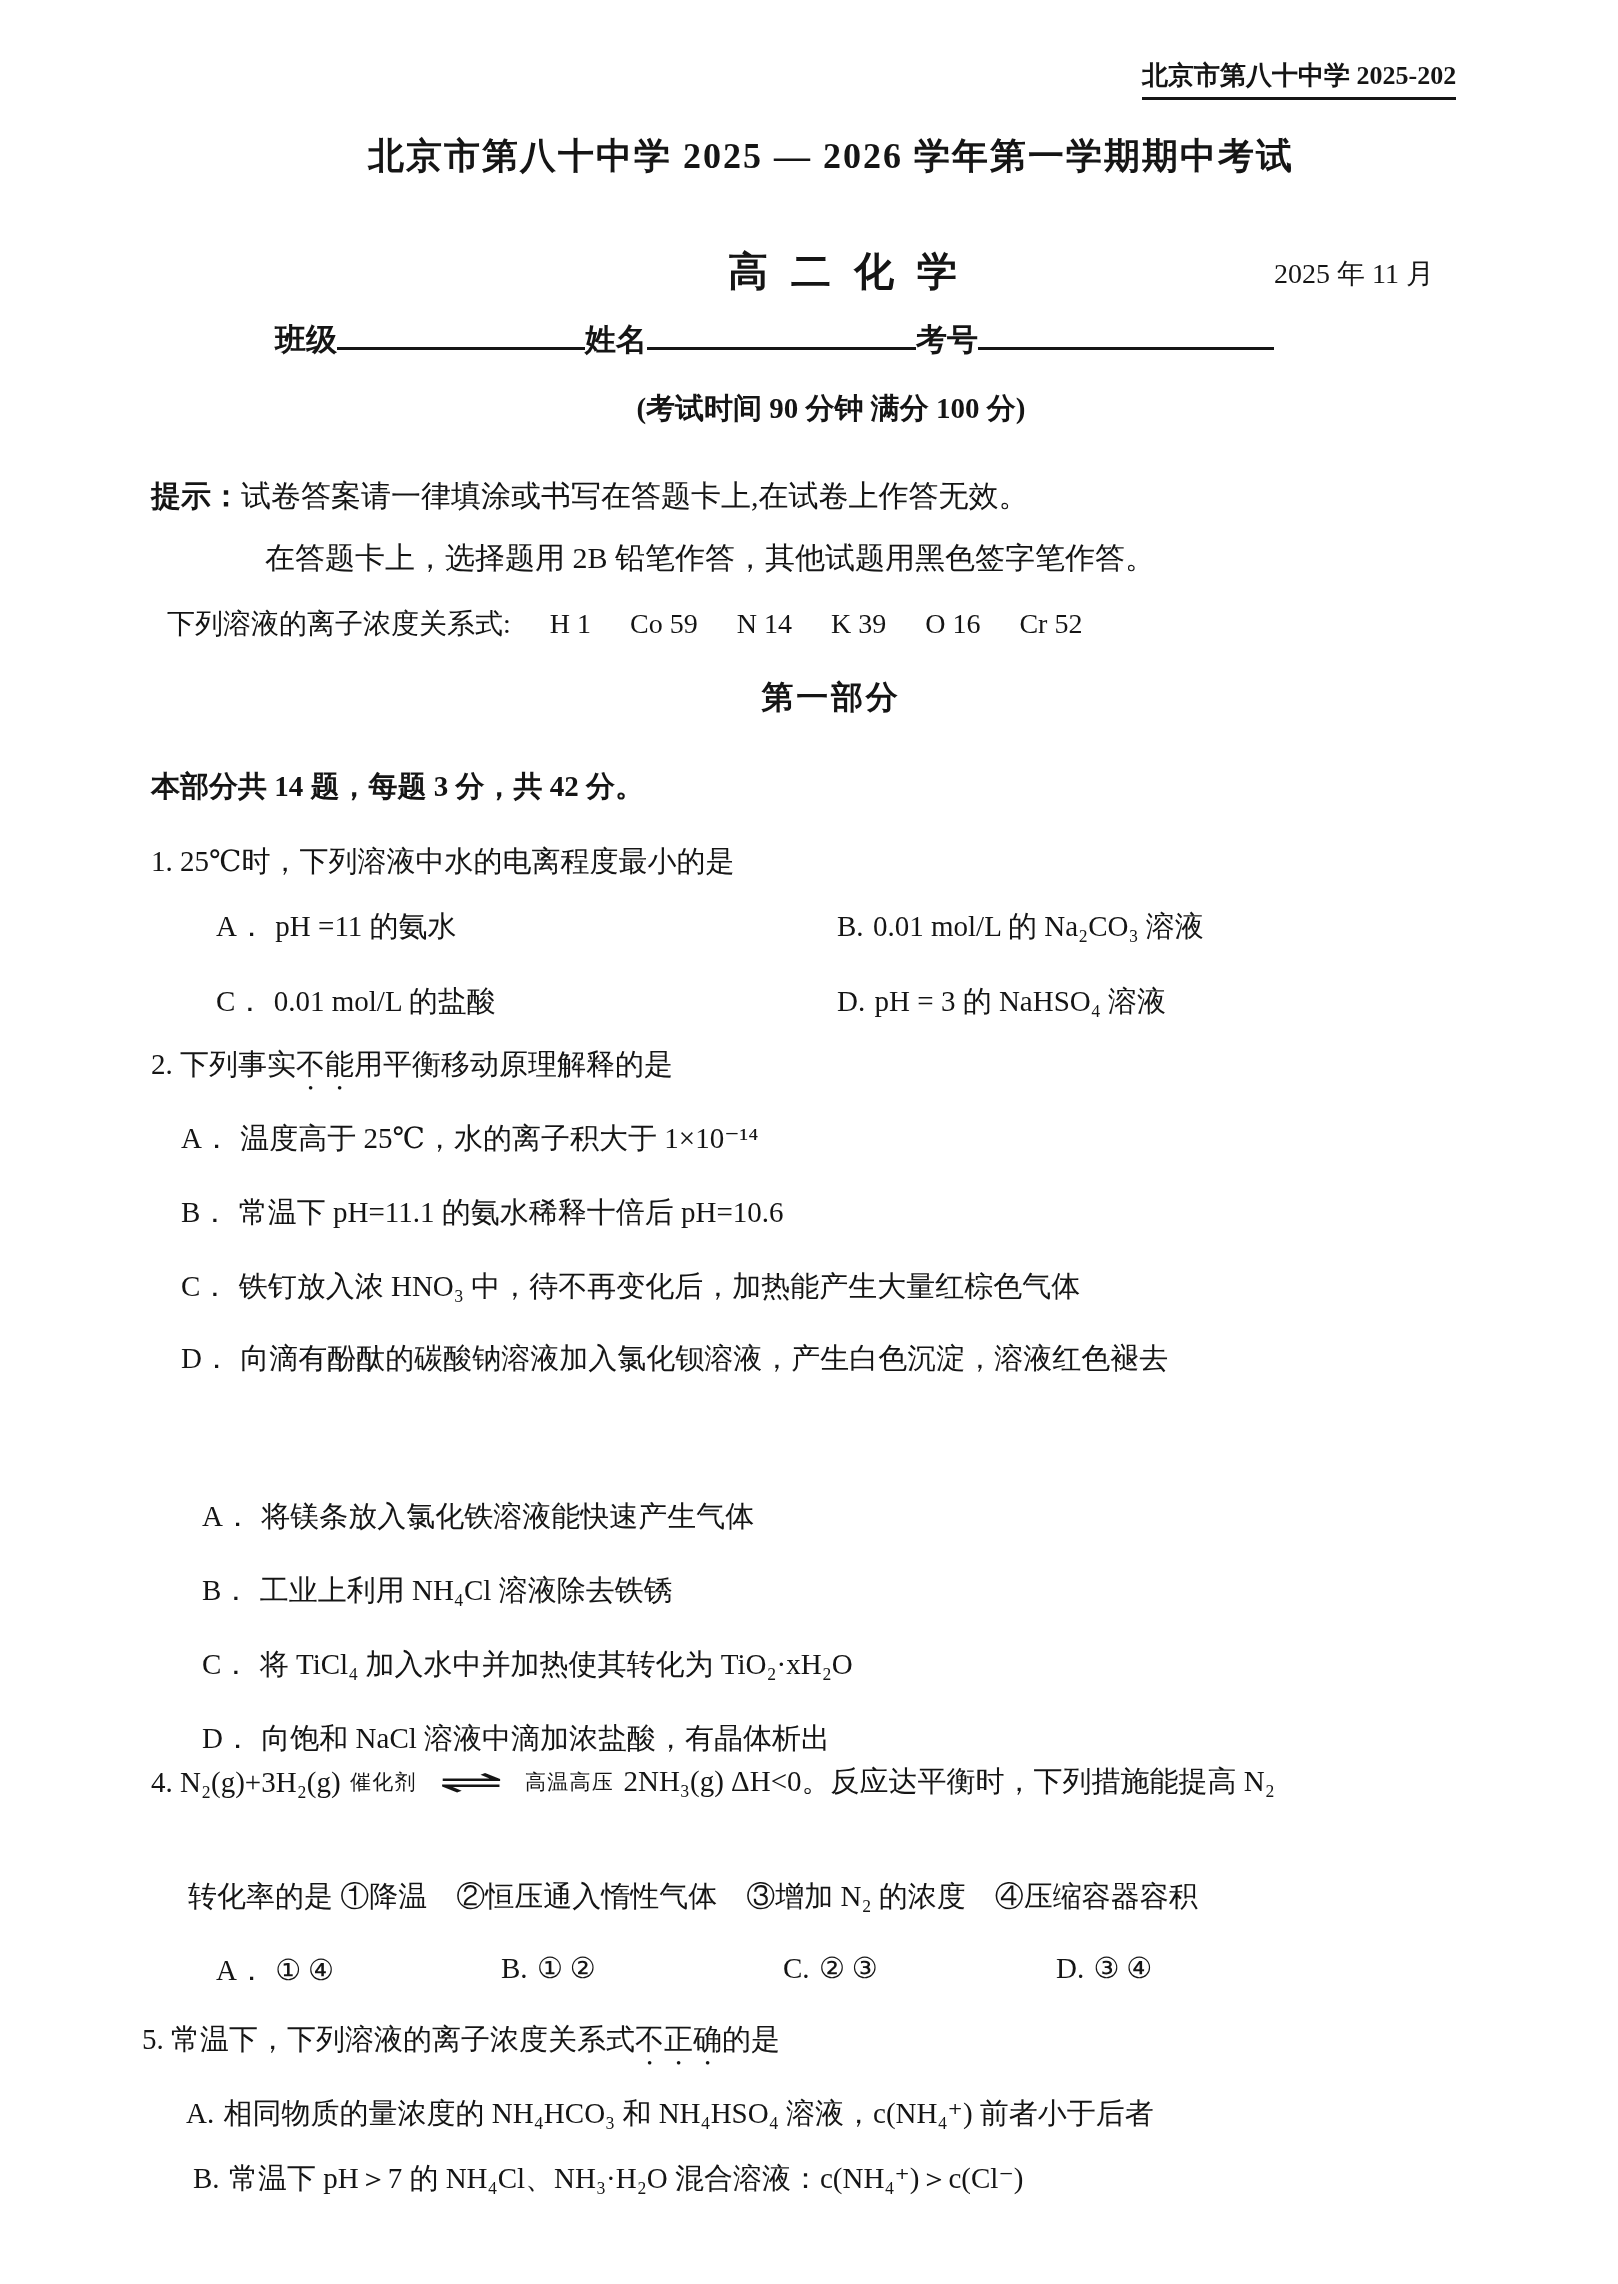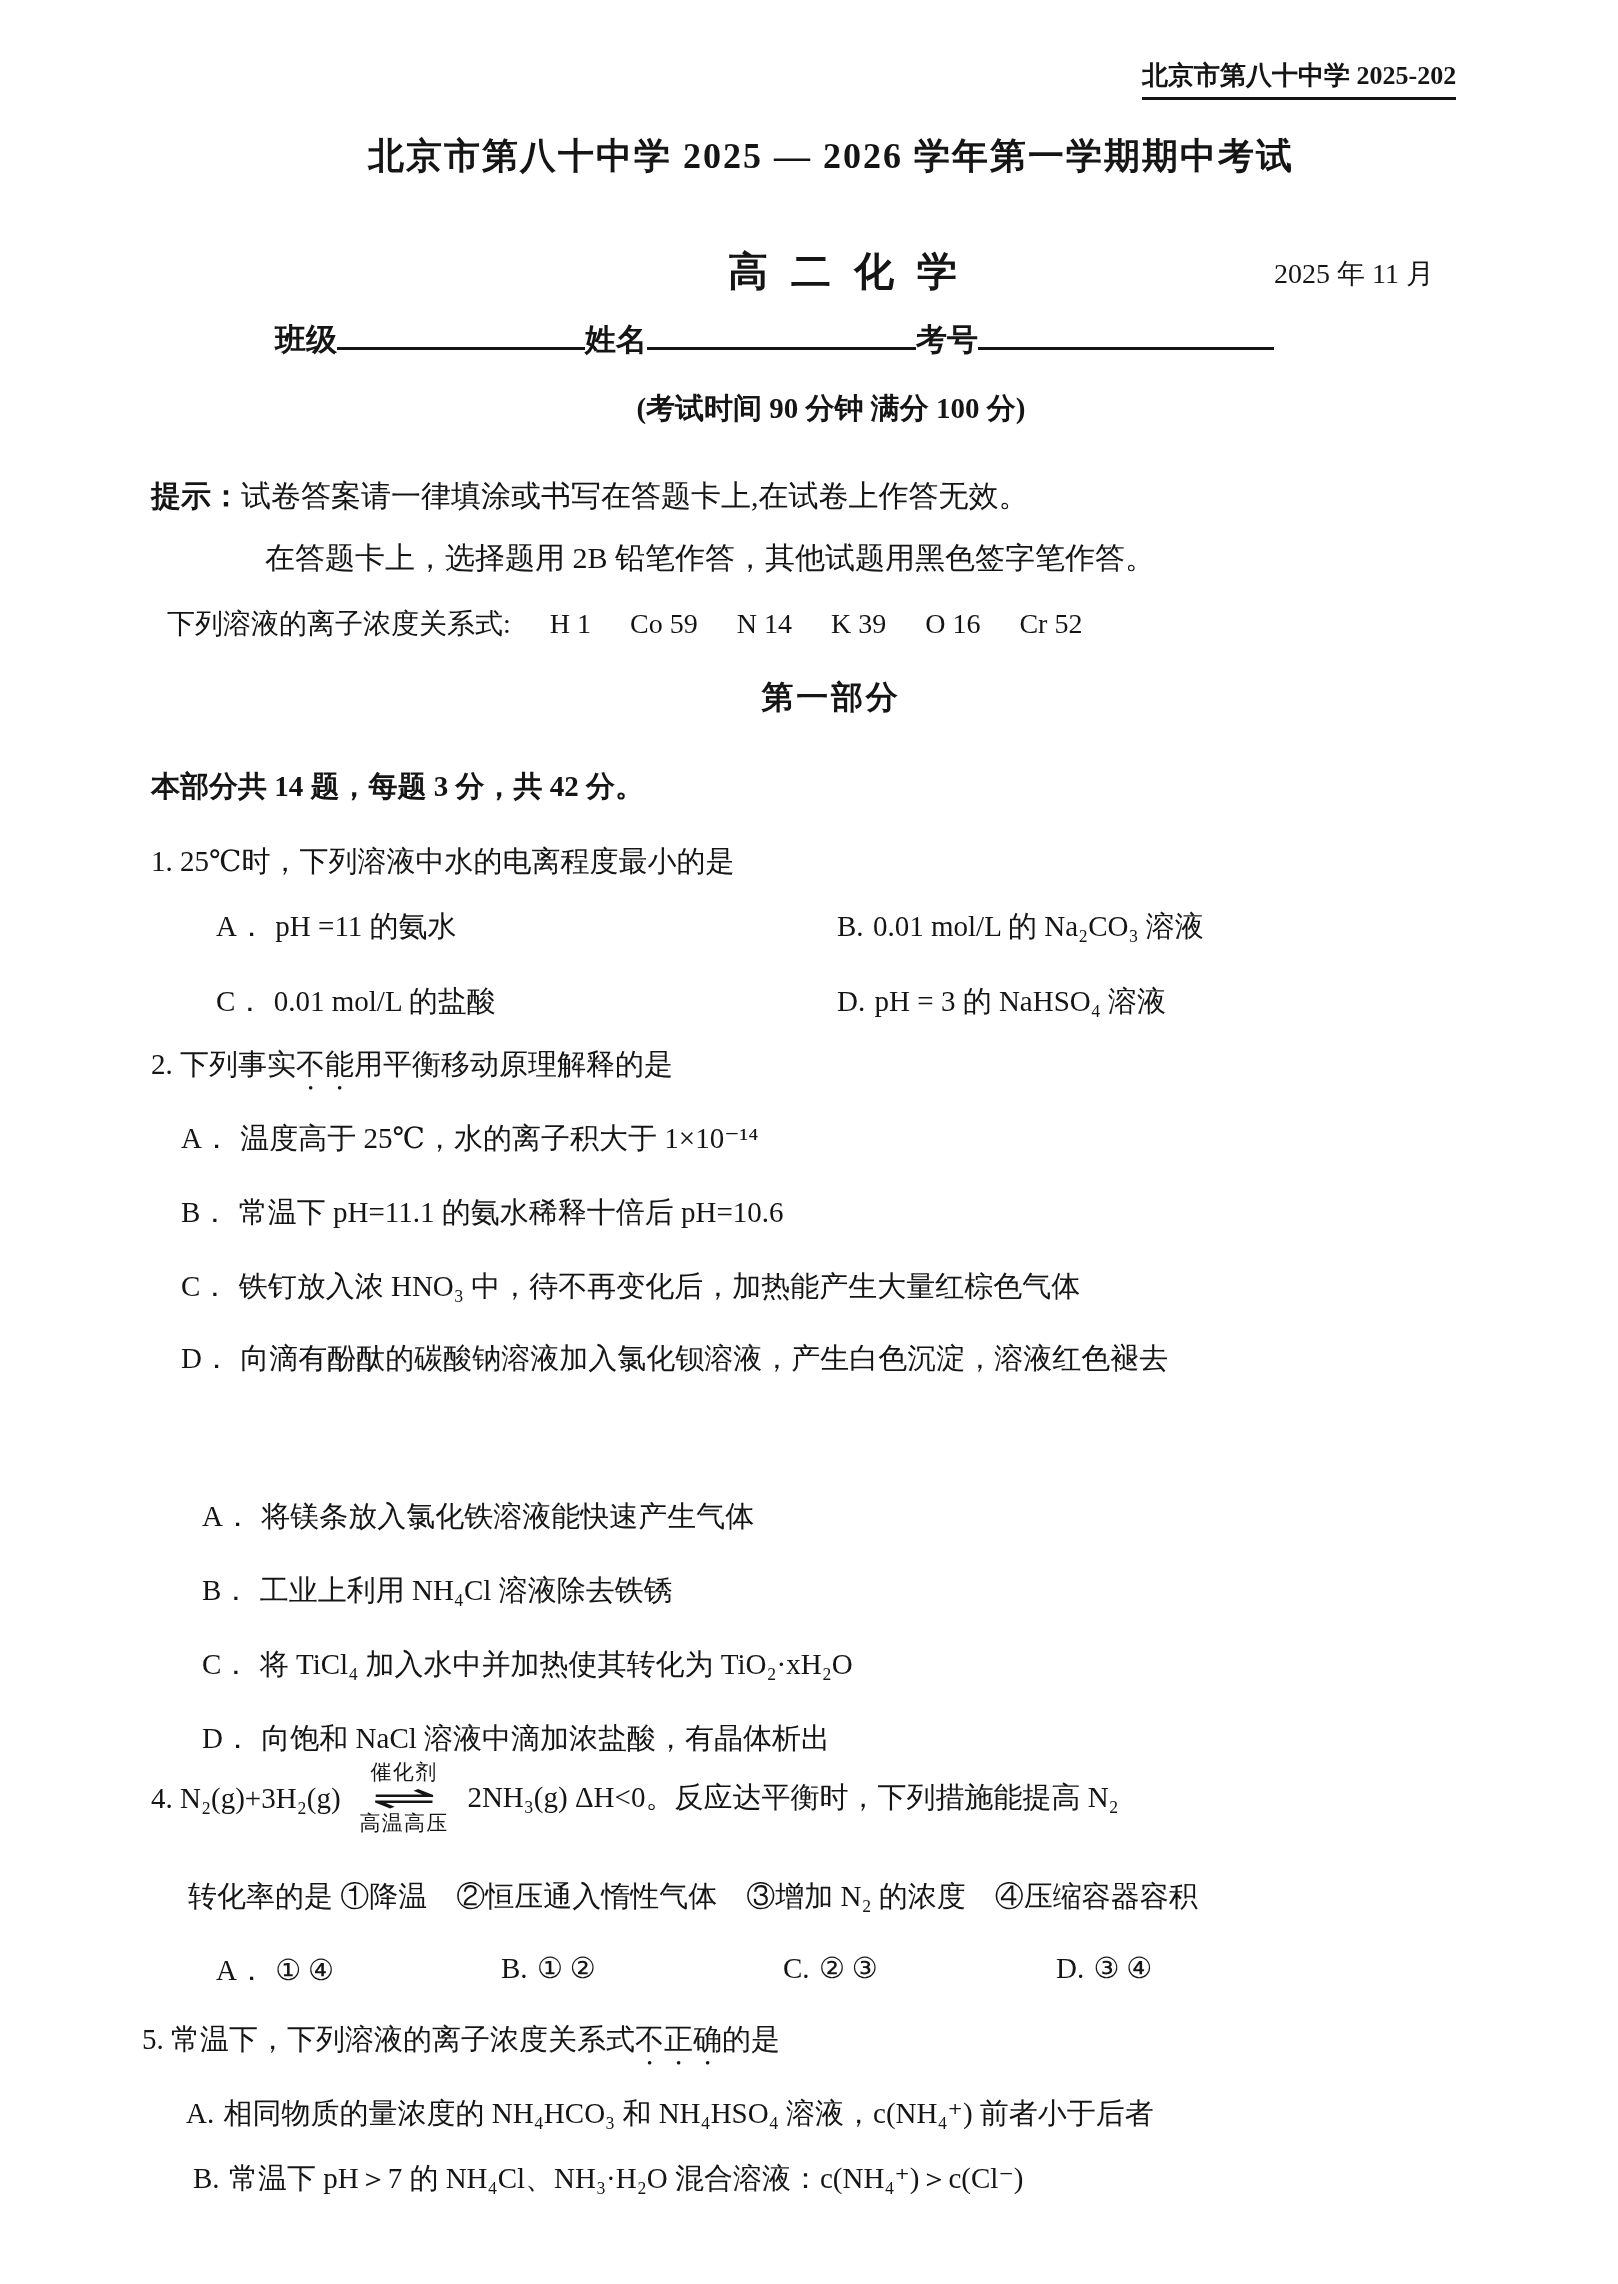--- a/index.html
+++ b/index.html
@@ -48,21 +48,21 @@
   .opt .lbl{margin-right:9.4px;}
 
   .emph{
     text-emphasis:filled dot;
     -webkit-text-emphasis:filled dot;
     text-emphasis-position:under right;
     -webkit-text-emphasis-position:under;
   }
 
   .q4line1{left:151px;top:1762px;display:flex;align-items:center;font-size:29px;}
-  .rxn{display:inline-flex;flex-direction:column;align-items:center;line-height:1;margin:0 9.4px;}
+  .rxn{display:inline-flex;flex-direction:row;align-items:center;line-height:1;margin:0 9.4px;}
   .rxn .top,.rxn .bot{font-size:21px;letter-spacing:1.3px;}
   .rxn .arr{
     display:inline-block;width:108px;text-align:center;
     font-size:32px;line-height:30px;
     transform:scaleX(2.45);
     font-family:"DejaVu Sans",sans-serif;
   }
   .q4opts .txt{letter-spacing:6.7px;}
 
   .footer{top:2221px;font-size:28px;}

